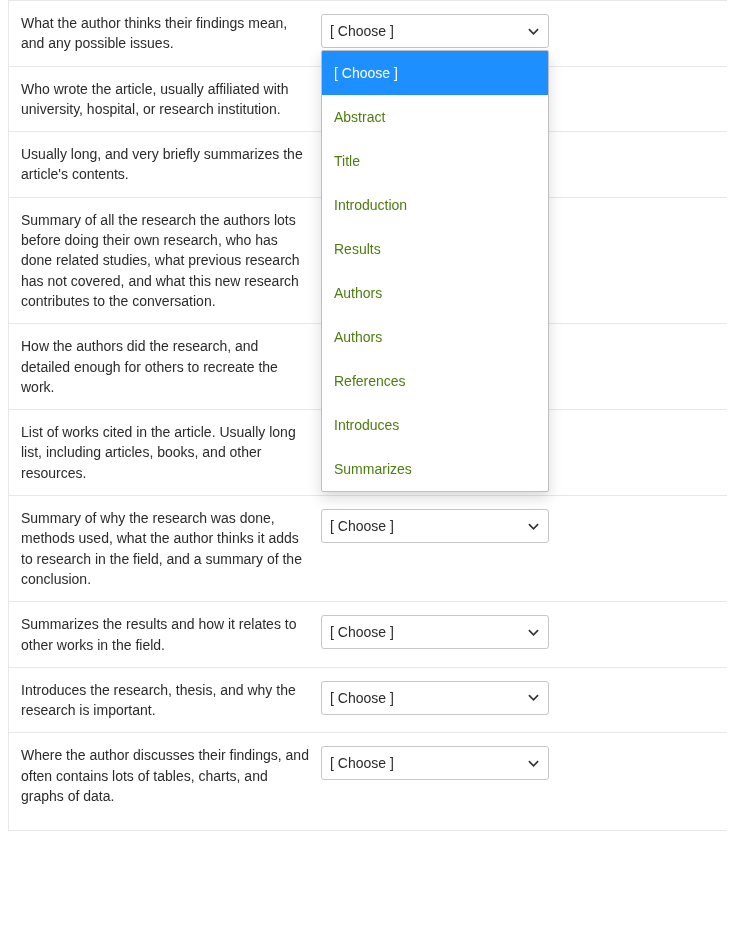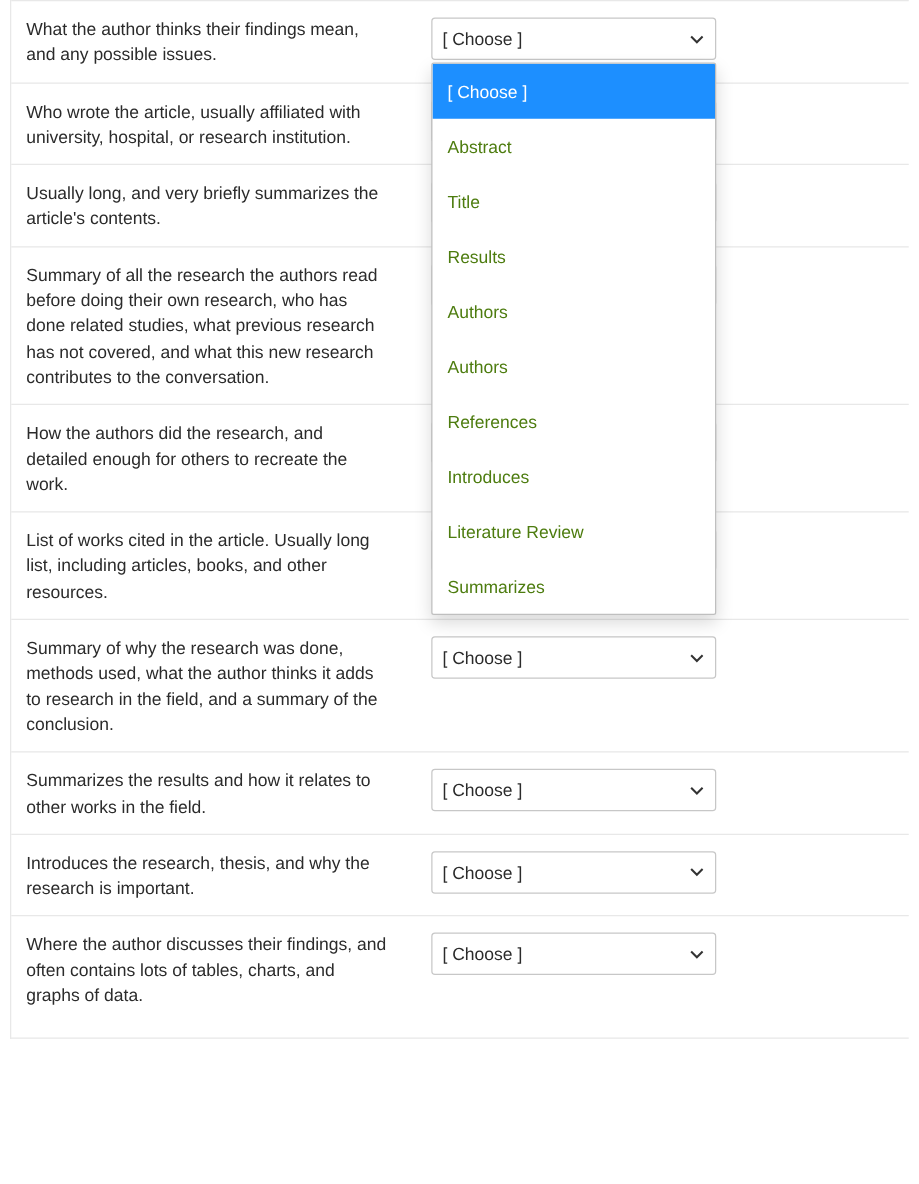--- a/index.html
+++ b/index.html
@@ -32,21 +32,20 @@
     width: 312px;
     padding-left: 12px;
     padding-right: 10px;
     line-height: 1.45;
     color: #2b2b2b;
   }
   .select-cell {
     width: 228px;
     position: relative;
     padding-top: 1px;
-    margin-left: 24px;
   }
   .select-box {
     width: 228px;
     height: 34px;
     border: 1px solid #c7c7c7;
     border-radius: 3px;
     background: #ffffff;
     display: inline-flex;
     align-items: center;
     justify-content: space-between;
@@ -104,26 +103,26 @@
           <span class="select-chevron">
             <svg viewBox="0 0 12 12">
                 <path d="M1 3.5 L6 8.5 L11 3.5" fill="none" stroke="#333" stroke-width="1.8"></path>
               </svg>
           </span>
         </div>
         <div class="dropdown">
           <div class="dropdown-option highlighted">[ Choose ]</div>
           <div class="dropdown-option">Abstract</div>
           <div class="dropdown-option">Title</div>
+          <div class="dropdown-option">Introduction</div>
           <div class="dropdown-option">Results</div>
           <div class="dropdown-option">Authors</div>
           <div class="dropdown-option">Authors</div>
           <div class="dropdown-option">References</div>
           <div class="dropdown-option">Introduces</div>
-          <div class="dropdown-option">Literature Review</div>
           <div class="dropdown-option">Summarizes</div>
         </div>
       </div>
     </div>
 
     <div class="row">
       <div class="prompt">Who wrote the article, usually affiliated with university, hospital, or research institution.</div>
       <div class="select-cell">
         <div class="select-box">
           <span>[ Choose ]</span>
@@ -144,21 +143,21 @@
           <span class="select-chevron">
             <svg viewBox="0 0 12 12">
                 <path d="M1 3.5 L6 8.5 L11 3.5" fill="none" stroke="#333" stroke-width="1.8"></path>
               </svg>
           </span>
         </div>
       </div>
     </div>
 
     <div class="row">
-      <div class="prompt">Summary of all the research the authors read before doing their own research, who has done related studies, what previous research has not covered, and what this new research contributes to the conversation.</div>
+      <div class="prompt">Summary of all the research the authors lots before doing their own research, who has done related studies, what previous research has not covered, and what this new research contributes to the conversation.</div>
       <div class="select-cell">
         <div class="select-box">
           <span>[ Choose ]</span>
           <span class="select-chevron">
             <svg viewBox="0 0 12 12">
                 <path d="M1 3.5 L6 8.5 L11 3.5" fill="none" stroke="#333" stroke-width="1.8"></path>
               </svg>
           </span>
         </div>
       </div>

